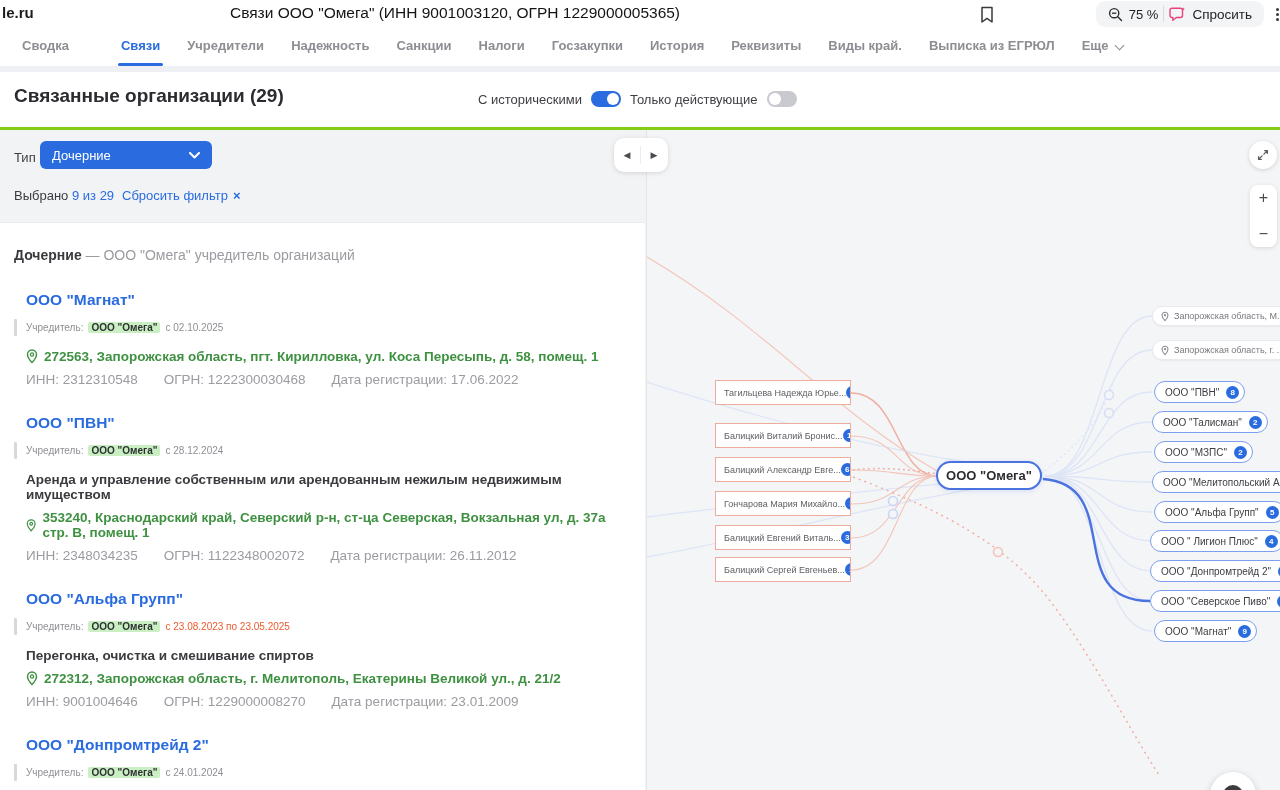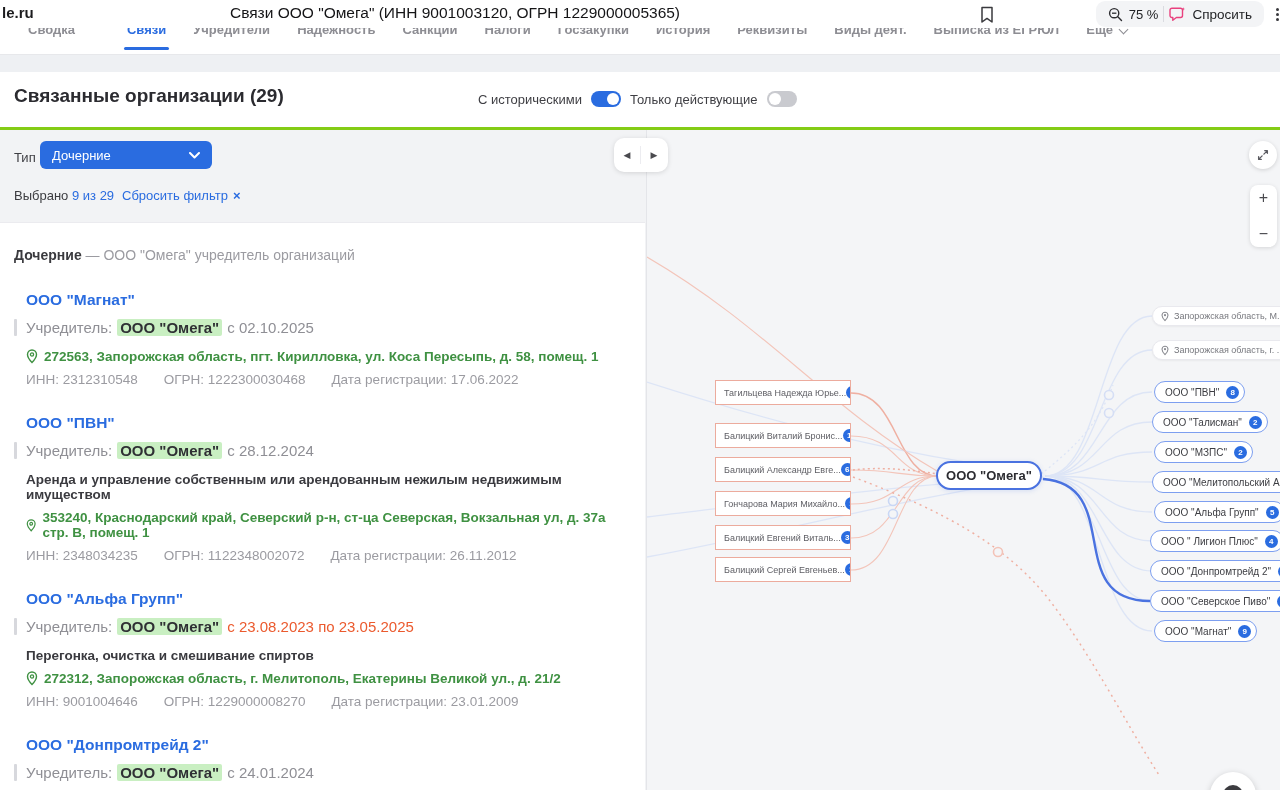--- a/index.html
+++ b/index.html
@@ -10,21 +10,21 @@
   .logo{position:absolute;left:2px;top:4px;font-size:15px;font-weight:600;color:#1c1c1e;}
   .page-title{position:absolute;left:155px;top:4px;width:600px;text-align:center;font-size:15.5px;font-weight:500;color:#141416;white-space:nowrap;}
   .bm-btn{position:absolute;left:976px;top:4px;width:22px;height:22px;display:flex;align-items:center;justify-content:center;cursor:pointer;}
   .hdr-pill{position:absolute;right:16px;top:1px;height:26px;background:#f3f4f6;border-radius:9px;display:flex;align-items:center;padding:0 12px;gap:5px;}
   .hdr-zoom{display:flex;align-items:center;gap:6px;font-size:13px;color:#222326;cursor:pointer;}
   .hdr-div{width:1px;height:16px;background:#dadbe0;}
   .hdr-ask{display:flex;align-items:center;gap:6px;font-size:13.5px;color:#222326;cursor:pointer;}
   .kebab{position:absolute;right:1px;top:6px;cursor:pointer;}
   .kebab i{display:block;width:3px;height:3px;border-radius:50%;background:#38383c;margin:2px auto;}
   
-  .tabs{position:absolute;top:24px;left:0;width:1280px;height:26px;background:#fff;display:flex;gap:27px;padding-left:28px;overflow:hidden;box-sizing:border-box;z-index:19;}
+  .tabs{position:absolute;top:40px;left:0;width:1280px;height:26px;background:#fff;display:flex;gap:27px;padding-left:22px;overflow:hidden;box-sizing:border-box;z-index:19;}
   .tab{position:relative;height:26px;display:flex;align-items:flex-start;font-size:13px;font-weight:600;color:#8d8d93;cursor:pointer;white-space:nowrap;}
   .tab>span{margin-top:-4px;line-height:20px;display:flex;align-items:center;}
   .tab.active{color:#2a6ce0;margin-left:25px;}
   .tab.active::after{content:"";position:absolute;left:-3px;right:-3px;bottom:0;height:3px;background:#2a6ce0;border-radius:2px;}
   .chev{width:6px;height:6px;border-right:1.5px solid #8d8d93;border-bottom:1.5px solid #8d8d93;transform:rotate(45deg);display:inline-block;margin:-1px 0 0 7px;}
   .strip{position:absolute;top:54px;left:0;width:1280px;height:18px;background:#eef0f3;border-top:1px solid #e7e8eb;}
   
   .toolbar{position:absolute;top:72px;left:0;width:1280px;height:55px;background:#fff;border-bottom:3px solid #84cc16;z-index:5;}
   .tb-title{position:absolute;left:14px;top:13px;font-size:19px;font-weight:700;color:#2b2b30;}
   .tgl-g{position:absolute;display:flex;align-items:center;gap:9px;font-size:13px;color:#3e3e43;cursor:pointer;}
@@ -42,21 +42,21 @@
   .reset b{font-weight:700;margin-left:5px;}
   .car{position:absolute;left:614px;top:138px;width:54px;height:34px;background:#fff;border-radius:10px;box-shadow:0 1px 5px rgba(0,0,0,.13);display:flex;align-items:center;z-index:8;}
   .car-btn{width:26px;text-align:center;font-size:9px;color:#4a4a4f;cursor:pointer;}
   .car-sep{width:1px;height:18px;background:#ececf0;}
   
   .listp{position:absolute;left:0;top:222px;width:645px;height:568px;background:#fff;border-top:1px solid #ebebef;padding:24px 20px 0 14px;box-sizing:border-box;overflow:hidden;}
   .heading{font-size:14px;color:#9b9ba1;margin-bottom:28px;}
   .heading b{color:#3a3a3e;font-weight:700;}
   .org{margin-left:12px;margin-bottom:27px;}
   .org-name{font-size:15.5px;font-weight:700;color:#2a6ce0;display:inline-block;margin-bottom:10px;cursor:pointer;text-decoration:none;}
-  .org-founder{display:flex;align-items:center;font-size:15px;color:#8f8f95;margin:0 0 13px -12px;}
+  .org-founder{display:flex;align-items:center;font-size:10px;color:#8f8f95;margin:0 0 13px -12px;}
   .fbar{width:3px;height:17px;background:#d7d8dd;margin-right:9px;border-radius:1px;flex:0 0 auto;}
   .fhl{background:#c9efc2;color:#2f3034;font-weight:700;padding:0 3px;margin:0 5px;border-radius:2px;cursor:pointer;}
   .fperiod.orange{color:#eb5a2e;}
   .org-activity{font-size:13.5px;color:#3a3a3f;font-weight:600;margin-bottom:8px;}
   .org-address{display:flex;align-items:center;gap:6px;font-size:13.5px;color:#3f9142;font-weight:600;margin-bottom:8px;}
   .org-meta{font-size:13.5px;color:#9b9ba1;}
   .org-meta span{margin-right:26px;}
   
   .graph{position:absolute;left:646px;top:127px;width:634px;height:663px;background:#f4f5f7;border-left:1px solid #e4e5e9;overflow:hidden;}
   .graph svg.edges{position:absolute;left:0;top:0;}
@@ -133,21 +133,21 @@
     <div class="tab">
       <span>Госзакупки</span>
     </div>
     <div class="tab">
       <span>История</span>
     </div>
     <div class="tab">
       <span>Реквизиты</span>
     </div>
     <div class="tab">
-      <span>Виды деят.</span>
+      <span>Виды край.</span>
     </div>
     <div class="tab">
       <span>Выписка из ЕГРЮЛ</span>
     </div>
     <div class="tab">
       <span>Еще<i class="chev"></i></span>
     </div>
   </div>
 <div class="strip"></div>
 

